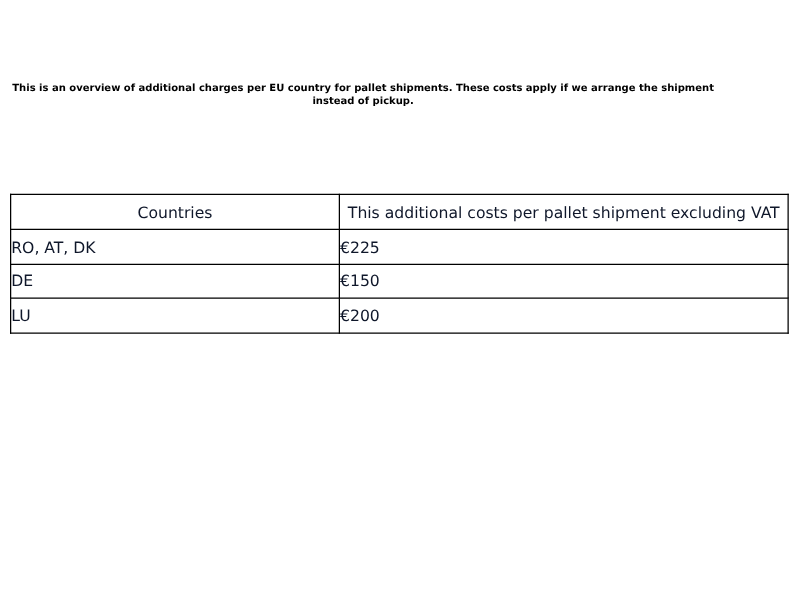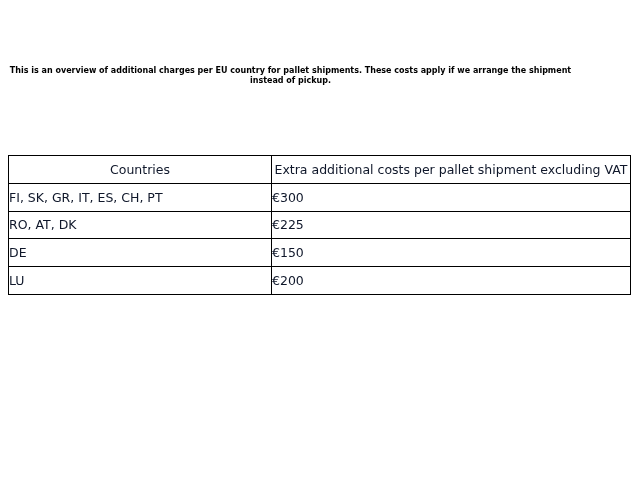--- a/index.html
+++ b/index.html
@@ -65,28 +65,24 @@
 <div class="intro">This is an overview of additional charges per EU country for pallet shipments. These costs apply if we arrange the shipment instead of pickup.</div>
 
 <table class="charges">
   <colgroup>
     <col class="c1">
     <col class="c2">
   </colgroup>
   <thead>
     <tr>
       <th>Countries</th>
-      <th>Extra additional costs per pallet shipment excluding VAT</th>
+      <th>This additional costs per pallet shipment excluding VAT</th>
     </tr>
   </thead>
   <tbody>
-    <tr>
-      <td class="countries">FI, SK, GR, IT, ES, CH, PT</td>
-      <td class="price">€300</td>
-    </tr>
     <tr>
       <td class="countries">RO, AT, DK</td>
       <td class="price">€225</td>
     </tr>
     <tr>
       <td class="countries">DE</td>
       <td class="price">€150</td>
     </tr>
     <tr>
       <td class="countries">LU</td>

